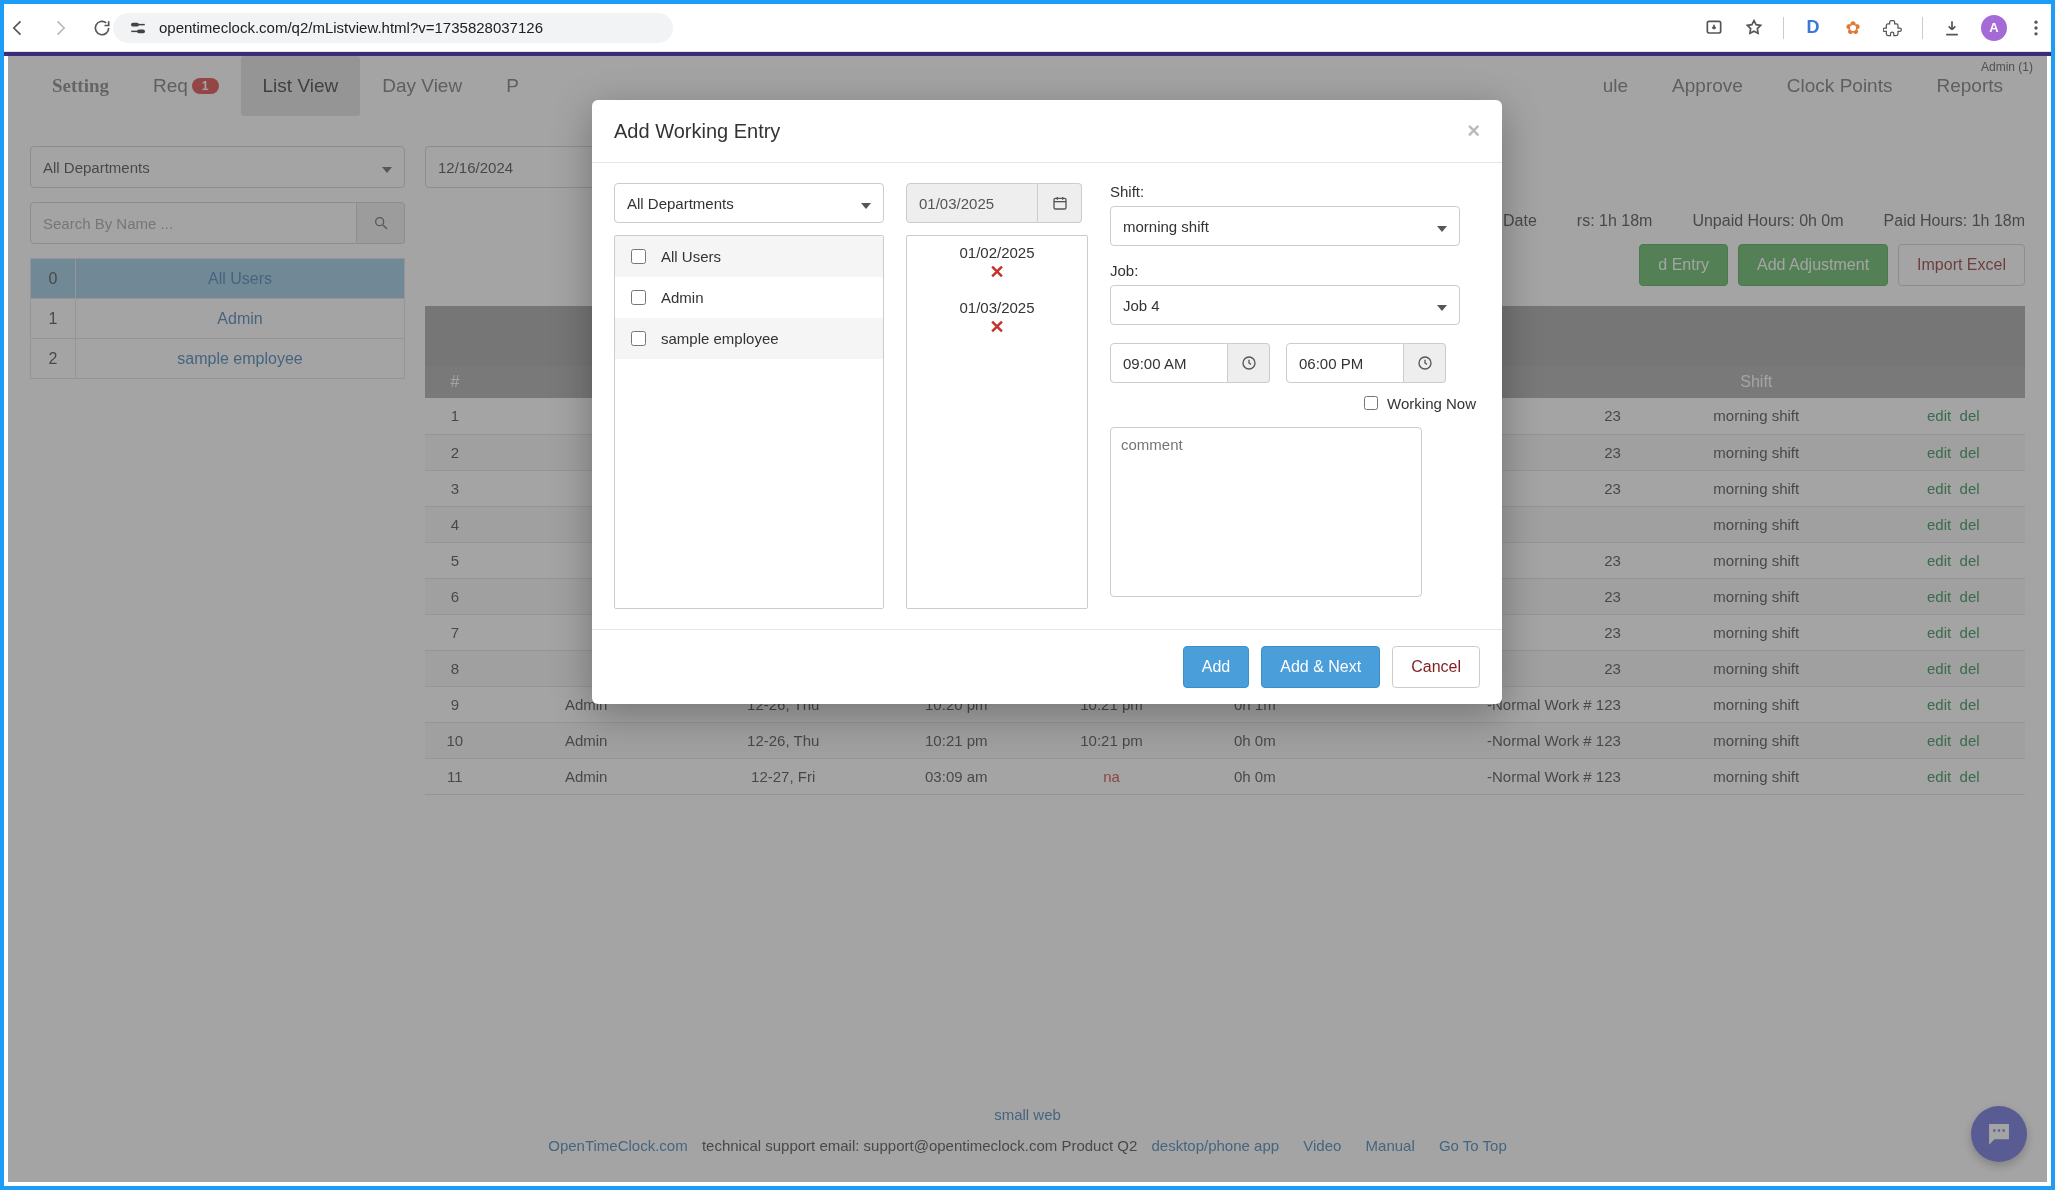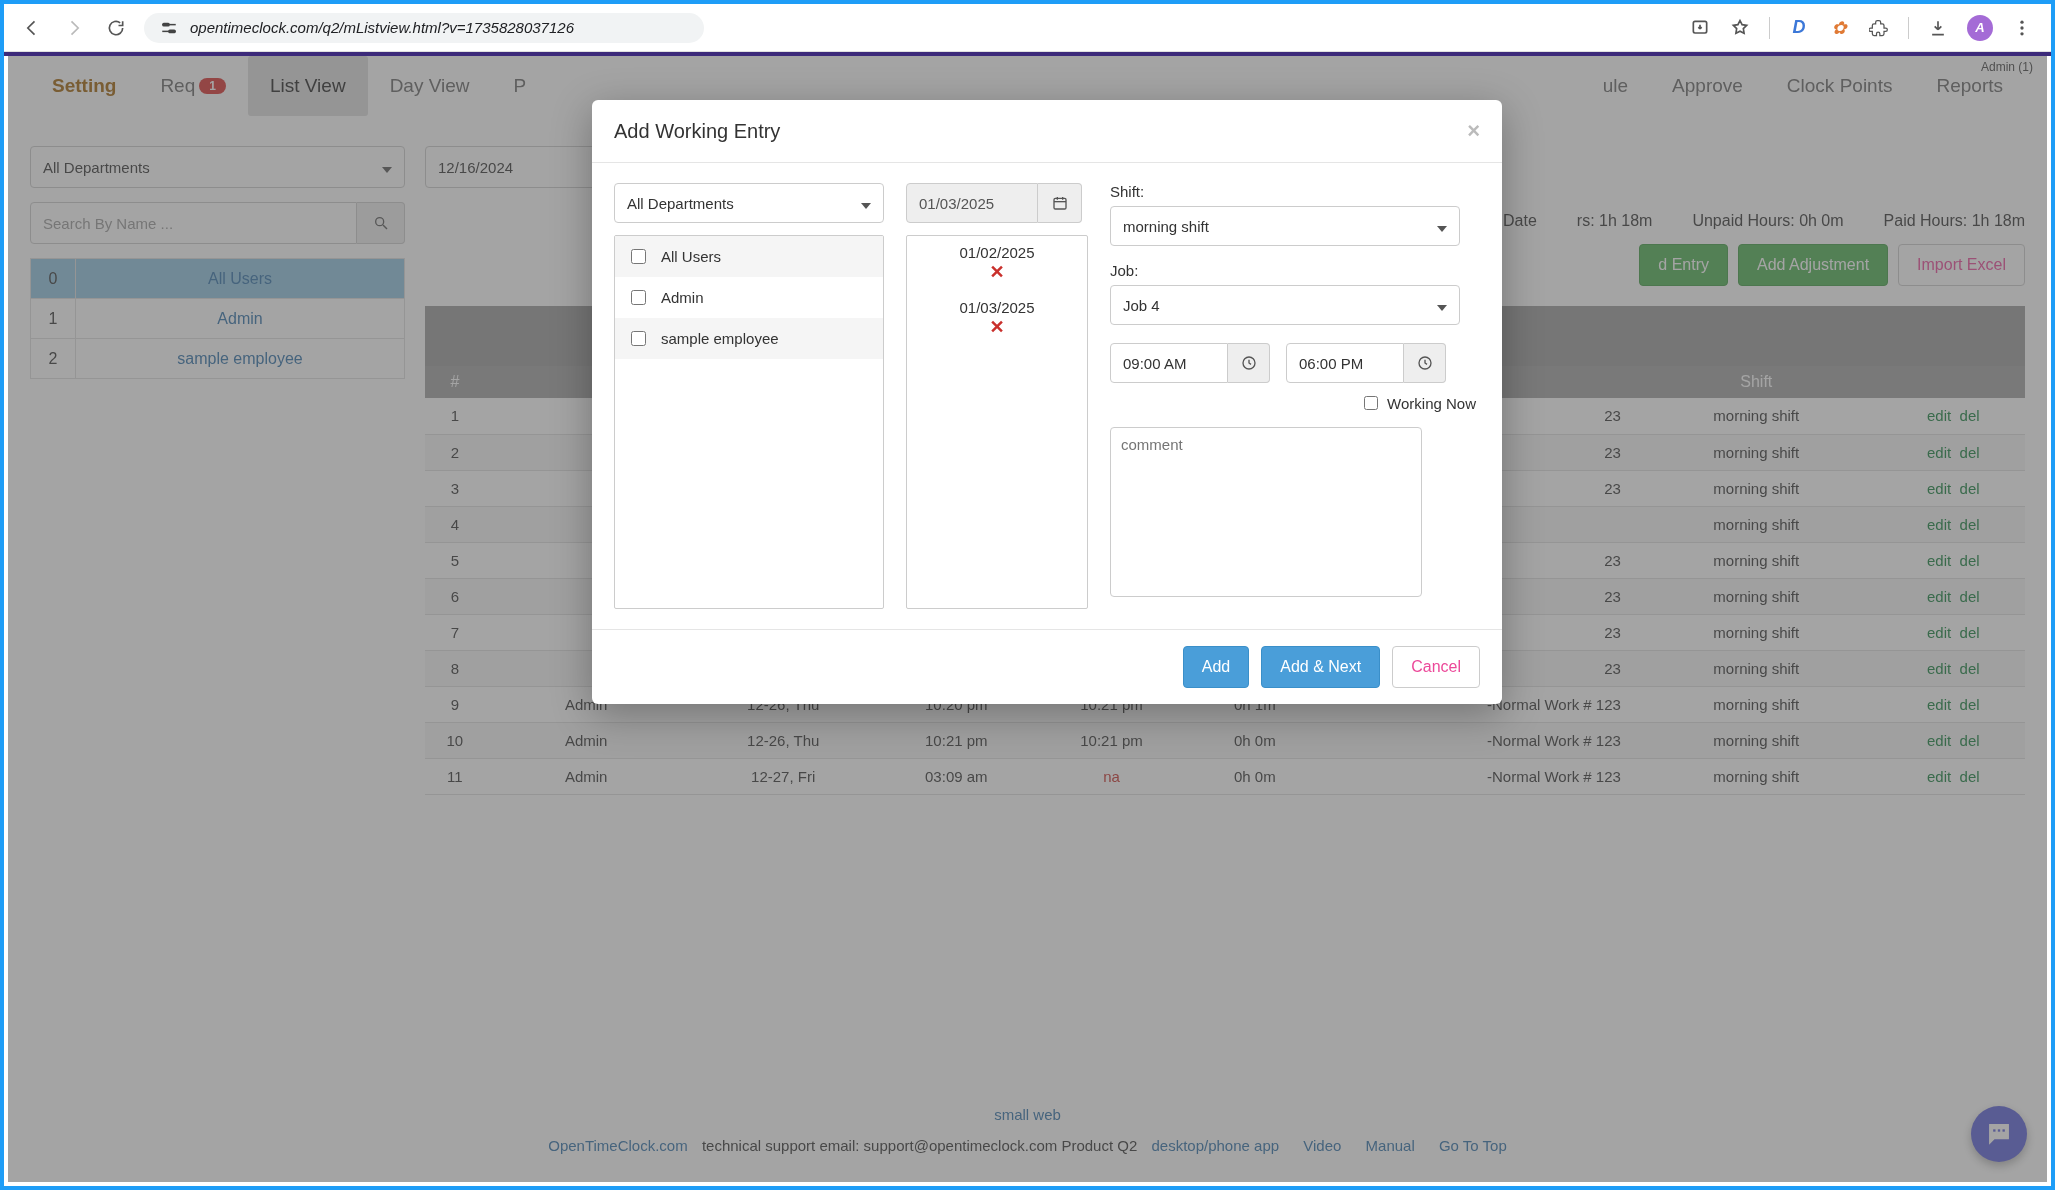--- a/index.html
+++ b/index.html
@@ -1,20 +1,20 @@
 <!DOCTYPE html>
 <html><head>
 <meta charset="utf-8">
 <style>
   * { box-sizing: border-box; }
   html, body { margin: 0; padding: 0; font-family: "Helvetica Neue", Helvetica, Arial, sans-serif; font-size: 14px; color: #333; }
   body { width: 2055px; height: 1190px; position: relative; background: #fff; border: 4px solid #1E9DF7; overflow: hidden; }
 
   
-  .chrome { height: 48px; background: #fff; border-bottom: 1px solid #e0e0e0; display: flex; align-items: center; padding: 0 18px; gap: 18px; font-style: italic; }
+  .chrome { height: 48px; background: #fff; border-bottom: 1px solid #e0e0e0; display: flex; align-items: center; padding: 0 4px; gap: 1px; }
   .nav-icons { display: flex; gap: 22px; align-items: center; color: #555; }
   .nav-icons svg { width: 20px; height: 20px; }
   .addr-bar { flex: 0 0 auto; display: flex; align-items: center; gap: 12px; background: #f1f3f4; border-radius: 22px; padding: 6px 16px; min-width: 560px; }
   .addr-bar .site-icon { font-size: 14px; color: #444; display: flex; align-items: center; }
   .addr-bar .url { font-size: 15px; color: #202124; }
   .chrome-right { margin-left: auto; display: flex; gap: 18px; align-items: center; }
   .chrome-right .ci { width: 22px; height: 22px; display: flex; align-items: center; justify-content: center; }
   .chrome-right svg { width: 20px; height: 20px; }
   .avatar-circle { width: 26px; height: 26px; border-radius: 50%; background: #a46bd6; color: #fff; font-weight: bold; font-size: 13px; display:flex;align-items:center;justify-content:center; }
   .ext-d { color: #3c78d8; font-weight: bold; font-size: 18px; }
@@ -22,21 +22,21 @@
   .vsep { width: 1px; height: 22px; background: #ccc; }
 
   .thin-bar { height: 4px; background: #3c2a7a; width: 100%; }
 
   
   .page { position: absolute; top: 52px; left: 0; right: 0; bottom: 0; padding: 0 26px; }
   .admin-label { position: absolute; top: 56px; right: 18px; font-size: 12px; color: #444; }
 
   .tabbar { display: flex; align-items: center; gap: 0; height: 60px; }
   .tabbar .tab { padding: 0 22px; height: 60px; display: flex; align-items: center; font-size: 19px; color: #666; cursor: pointer; }
-  .tabbar .tab.setting { color: #a16207; font-weight: bold; }
+  .tabbar .tab.setting { color: #737373; font-weight: bold; font-family: Liberation Serif, serif; }
   .tabbar .tab.active { background: #ddd; color: #222; border-radius: 3px; }
   .req-badge { background: #d9302e; color: #fff; font-size: 12px; padding: 1px 10px; border-radius: 10px; margin-left: 4px; font-weight: bold; }
 
   .content-row { display: flex; gap: 20px; margin-top: 30px; }
   .sidebar { width: 375px; }
   .main { flex: 1; }
 
   .dropdown, .text-input { height: 42px; background: #fff; border: 1px solid #ccc; border-radius: 4px; display: flex; align-items: center; padding: 0 12px; font-size: 15px; }
   .dropdown .caret { margin-left: auto; }
   .search-wrap { display: flex; margin-top: 14px; }
@@ -48,21 +48,21 @@
   .user-table tr.selected { background: #8fc3df; }
   .user-table .uname { color: #3071a9; }
 
   .main-top { display: flex; gap: 14px; align-items: center; }
   .main-top .dropdown, .main-top .text-input { width: 200px; background:#fff; }
   .stats-row { display: flex; gap: 40px; margin-top: 24px; font-size: 16px; align-items: center; }
   .stats-row .rspace { margin-left: auto; display: flex; gap: 40px; }
 
   .btn { height: 42px; padding: 0 18px; border-radius: 4px; border: 1px solid transparent; display:inline-flex;align-items:center;justify-content:center; font-size: 16px; cursor: pointer; }
   .btn-green { background: #4caf50; color: #fff; border-color:#3f9b43; }
-  .btn-white { background: #fff; border-color: #ccc; color: #ec4899; }
+  .btn-white { background: #fff; border-color: #ccc; color: #7f1d1d; }
   .btn-primary { background: #4a9ed9; color:#fff; border-color:#3a8fc9; }
 
   .btn-row { display: flex; gap: 10px; justify-content: flex-end; margin-top: 14px; }
 
   .data-table { width: 100%; border-collapse: collapse; margin-top: 20px; background:#fff; }
   .data-table th { background: #9a9a9a; color: #fff; height: 60px; font-weight: normal; font-size: 16px; }
   .data-table th.small { height: 32px; background: #a0a0a0; }
   .data-table td { border-bottom: 1px solid #ddd; height: 36px; text-align: center; font-size: 15px; }
   .data-table tr:nth-child(even) td { background: #f7f7f7; }
   .data-table .na { color: #c9302c; }

